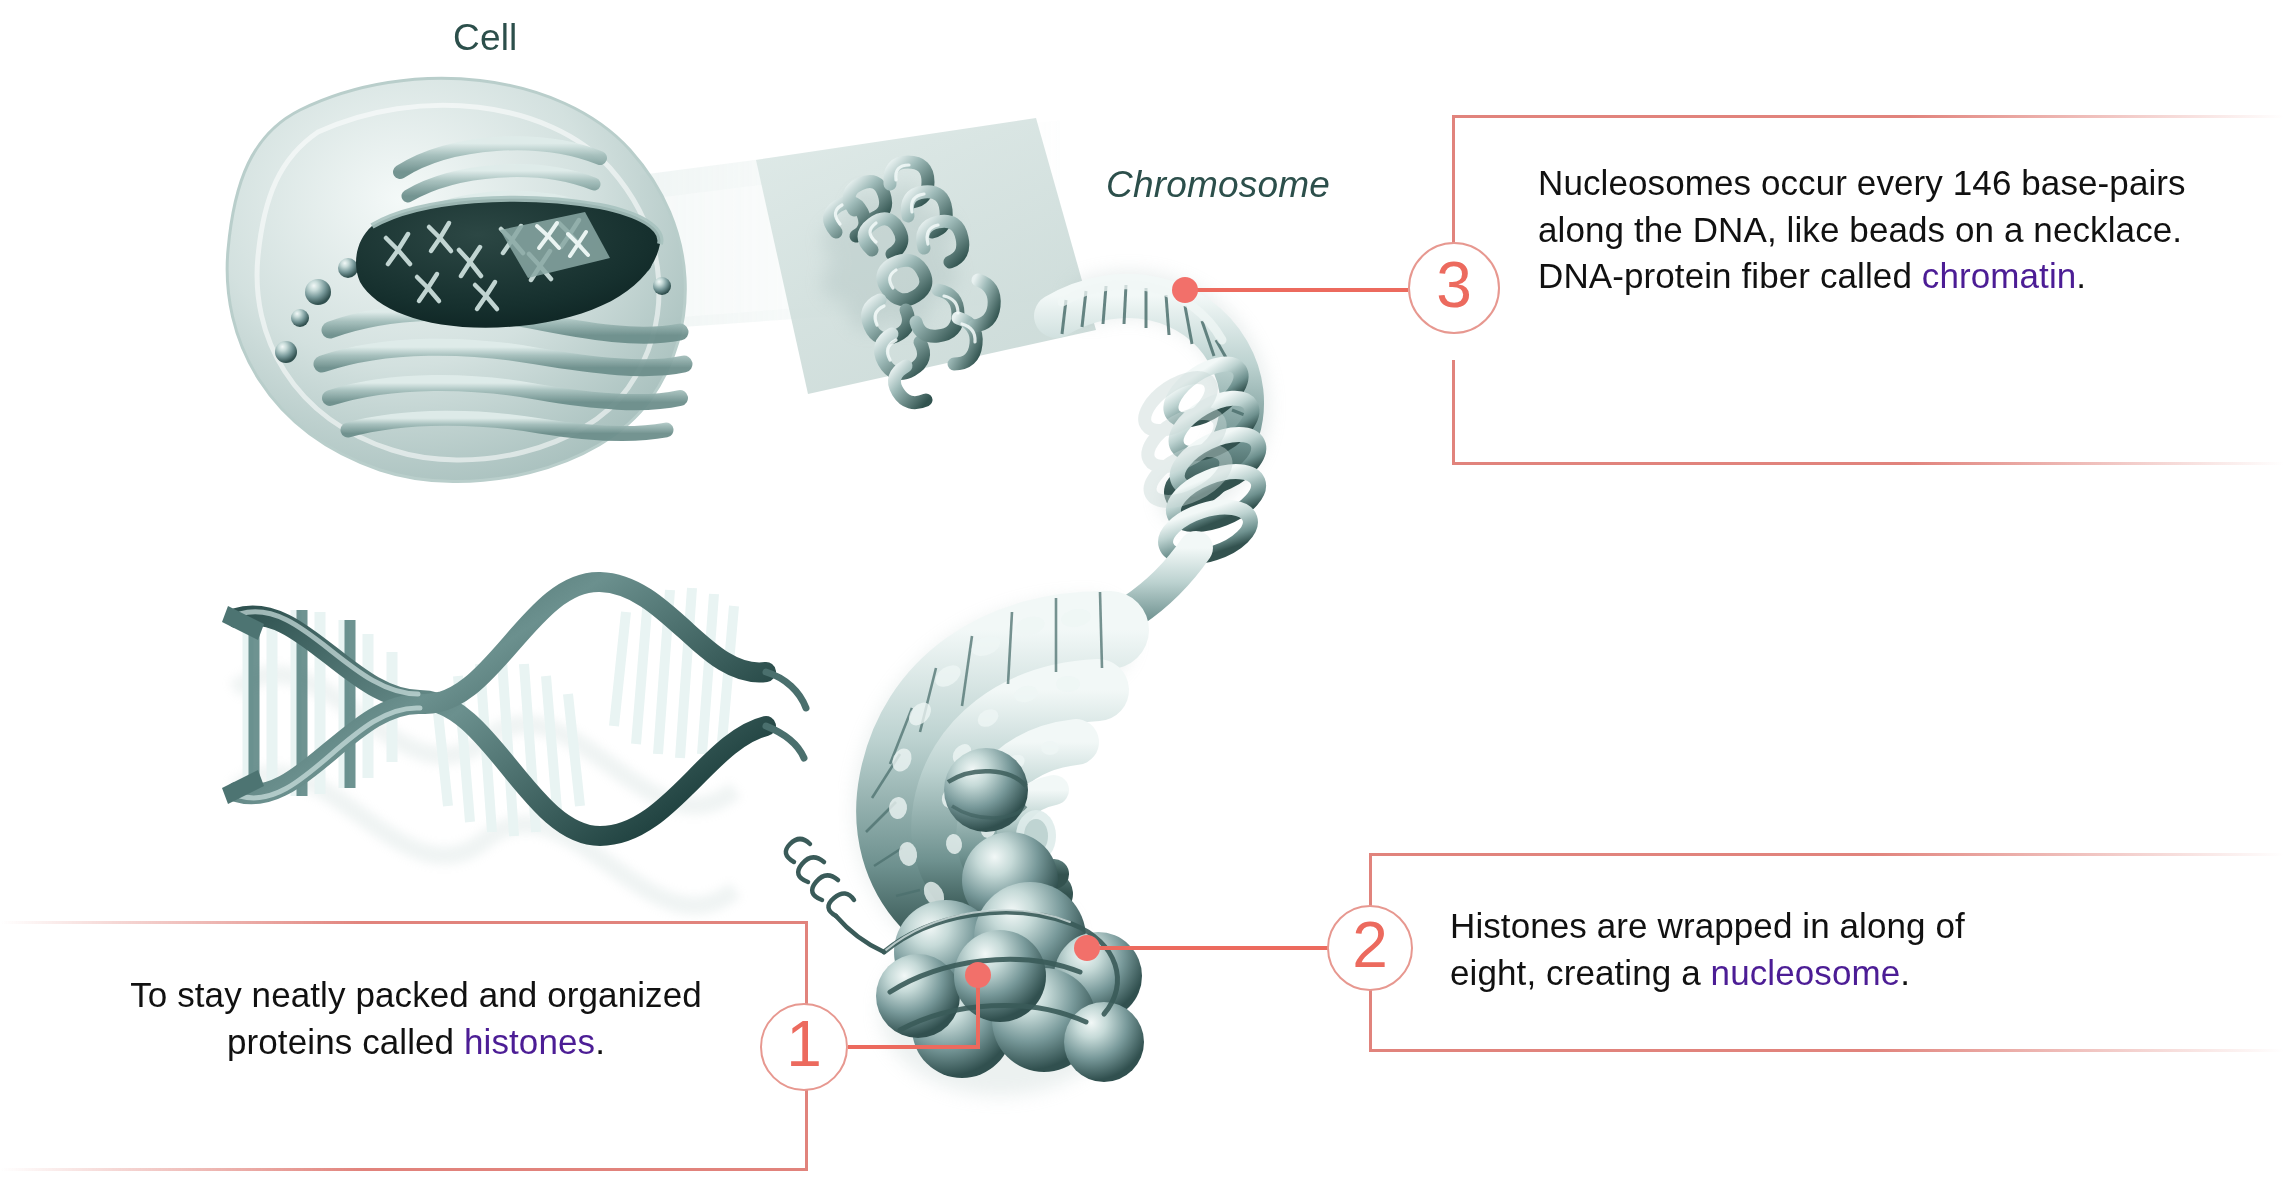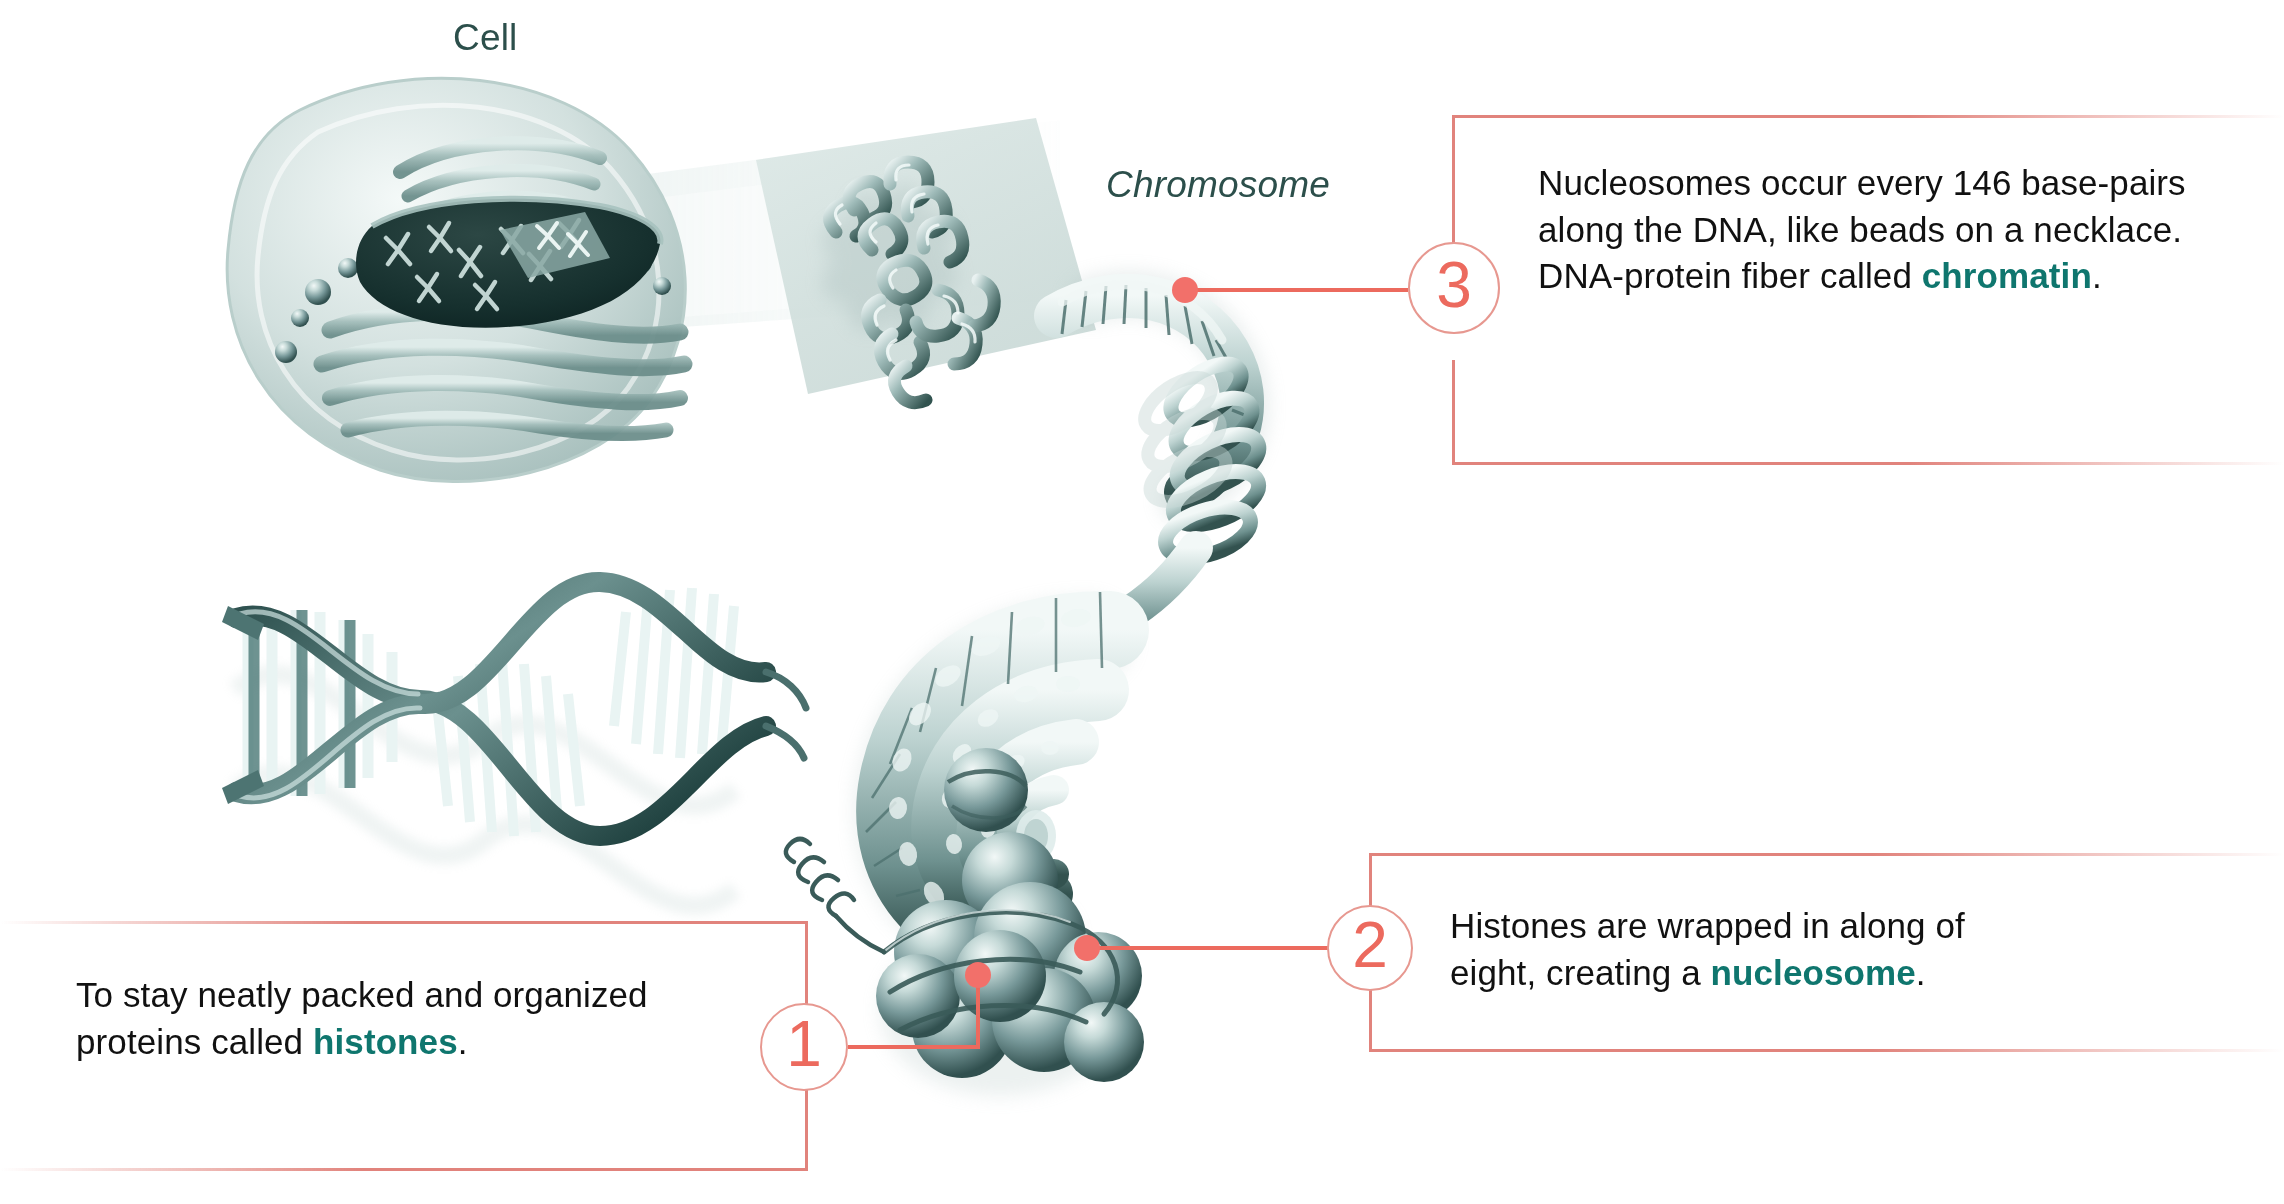--- a/index.html
+++ b/index.html
@@ -17,21 +17,21 @@
     margin-left:48px;
   }
   #label-cell{left:405px;top:17px;}
   #label-chromosome{left:1058px;top:164px;font-style:italic;}
 
   
   .callout-text{
     position:absolute;color:#111111;font-size:35px;line-height:1.33;
     letter-spacing:.1px;
   }
-  .hl{color:#0f766e;font-weight:700;}
+  .hl{color:#4c1d95;font-weight:400;}
 
   
   .num-circle{
     position:absolute;border:2.5px solid #e79890;border-radius:50%;
     background:#ffffff;display:flex;align-items:center;justify-content:center;
     color:#ec6a5e;font-size:64px;font-weight:400;line-height:1;
     box-sizing:border-box;
   }
   .num-circle span{transform:translateY(-3px);}
 
@@ -496,19 +496,19 @@
     <div class="brk brk-h fade-l" style="left:0px;top:1168px;width:808px;"></div>
 
     <div class="conn conn-h" style="left:848px;top:1045px;width:132px;"></div>
     <div class="conn conn-v" style="left:976px;top:975px;height:74px;"></div>
     <div class="dot" style="left:965px;top:962px;"></div>
 
     <div class="num-circle" style="left:760px;top:1003px;width:88px;height:88px;">
       <span>1</span>
     </div>
 
-    <div class="callout-text" style="left:76px;top:972px;width:680px;">
+    <div class="callout-text" style="left:76px;top:972px;width:680px;text-align:center;">
       <div><span>To stay neatly packed and organized</span></div>
       <div><span>proteins called </span><span class="hl">histones</span><span>.</span></div>
     </div>
   </div>
 
 </div>
 
 </body></html>

